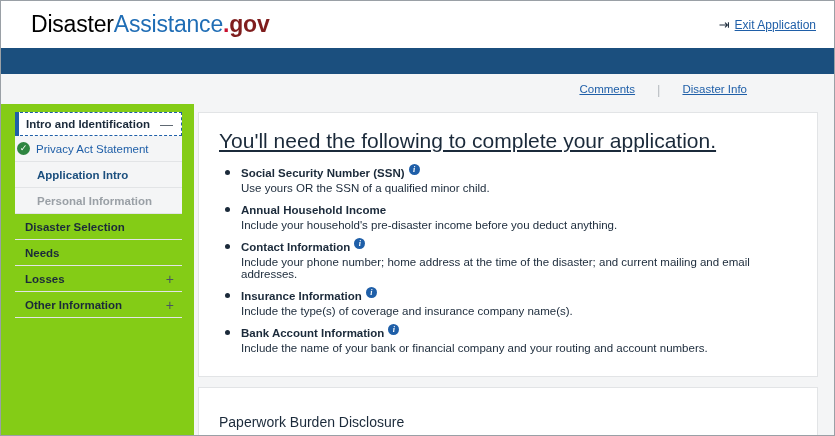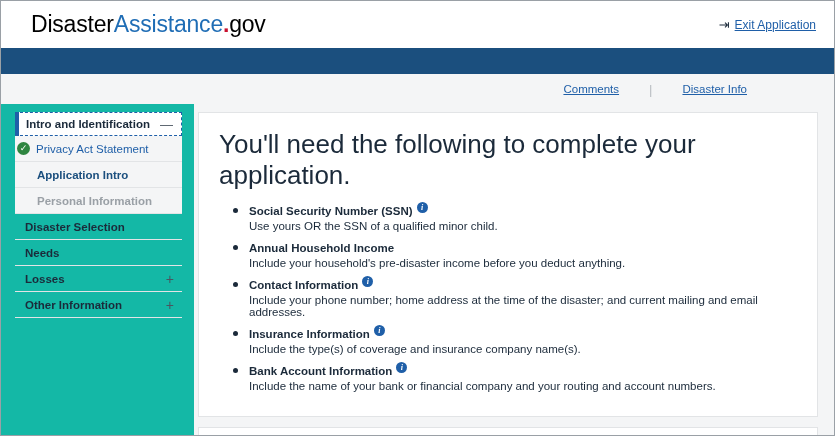--- a/index.html
+++ b/index.html
@@ -30,21 +30,21 @@
     box-sizing: border-box;
   }
   .logo {
     font-size: 23px;
     letter-spacing: -0.2px;
     white-space: nowrap;
   }
   .logo .w1 { color: #000000; font-weight: 400; margin-top: 40px; }
   .logo .w2 { color: #1f6db5; font-weight: 400; }
   .logo .dot { color: #c8102e; font-weight: 700; }
-  .logo .w3 { color: #000000; font-weight: 400; }
+  .logo .w3 { color: #7f1d1d; font-weight: 700; }
   .exit {
     font-size: 12px;
     color: #1f5fa8;
     text-decoration: none;
     display: flex;
     align-items: center;
     gap: 5px;
     white-space: nowrap;
   }
   .exit .exit-label { text-decoration: underline; }
@@ -55,21 +55,21 @@
     background: #1b4f7e;
   }
   
   .utility {
     height: 30px;
     background: #f4f5f6;
     display: flex;
     align-items: center;
     justify-content: flex-end;
     padding-right: 65px;
-    gap: 8px;
+    gap: 0px;
     box-sizing: border-box;
   }
   .utility a {
     font-size: 11.5px;
     color: #1f5fa8;
     text-decoration: underline;
     padding: 0 22px;
   }
   .utility .sep {
     color: #b7bcc1;
@@ -80,21 +80,21 @@
     display: flex;
     background: #f4f5f6;
     height: 333px;
     box-sizing: border-box;
   }
   
   .sidebar {
     width: 193px;
     box-sizing: border-box;
     padding: 8px 12px 12px 14px;
-    background: #14b8a6;
+    background: #84cc16;
   }
   .nav-top {
     border: 1px dashed #1f5fa8;
     background: #ffffff;
     height: 24px;
     display: flex;
     align-items: center;
     justify-content: space-between;
     padding: 0 8px 0 10px;
     box-sizing: border-box;
@@ -169,27 +169,28 @@
     padding: 8px 16px 0 4px;
     box-sizing: border-box;
   }
   .card {
     background: #ffffff;
     border: 1px solid #e2e4e6;
     box-sizing: border-box;
     padding: 14px 20px 16px 20px;
   }
   .card h1 {
-    font-size: 26px;
+    font-size: 21px;
     font-weight: normal;
     color: #1b2a3a;
     margin: 2px 0 10px 0;
+    text-decoration: underline;
   }
   ul.reqs {
-    margin: 8px;
+    margin: 0;
     padding-left: 22px;
   }
   ul.reqs li {
     margin-bottom: 6px;
   }
   ul.reqs li::marker { color: #1b2a3a; }
   .req-title {
     font-size: 11.5px;
     font-weight: bold;
     color: #1b2a3a;

